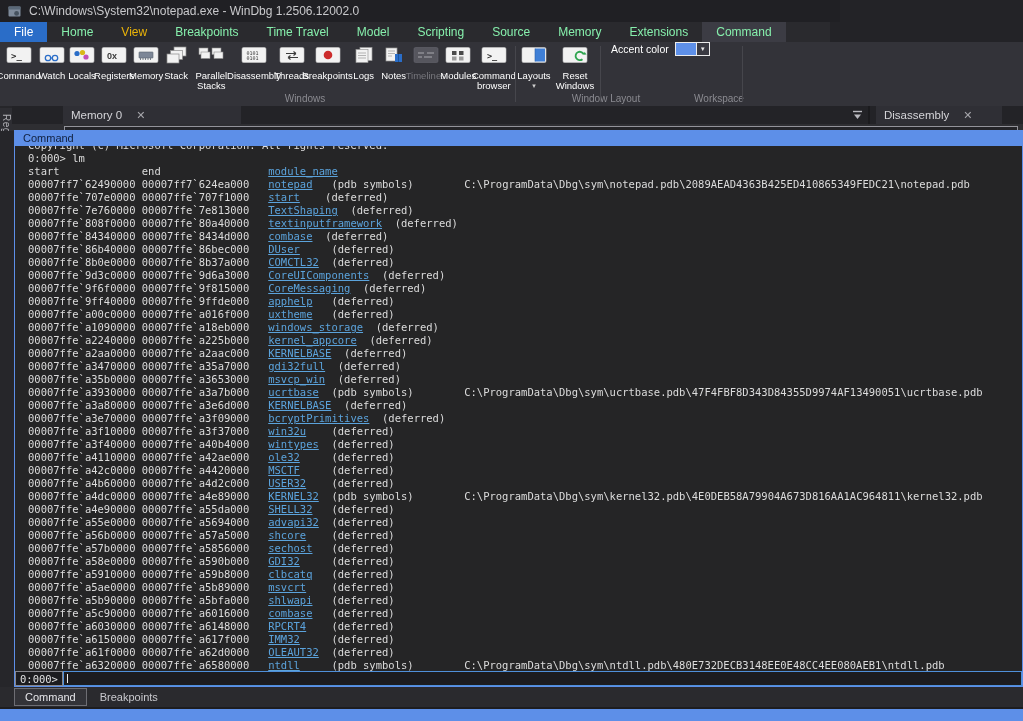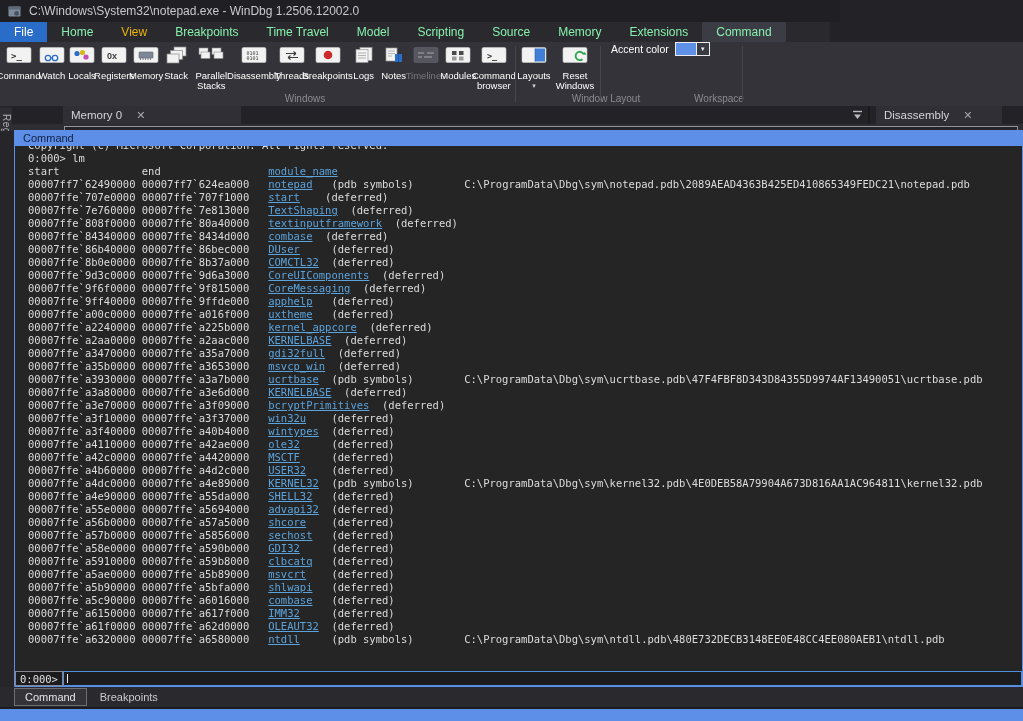--- a/index.html
+++ b/index.html
@@ -296,20 +296,21 @@
       <div class="cline"><span>00007ffe`707e0000 00007ffe`707f1000   </span><a class="mod">start</a><span>    (deferred)</span></div>
       <div class="cline"><span>00007ffe`7e760000 00007ffe`7e813000   </span><a class="mod">TextShaping</a><span>  (deferred)</span></div>
       <div class="cline"><span>00007ffe`808f0000 00007ffe`80a40000   </span><a class="mod">textinputframework</a><span>  (deferred)</span></div>
       <div class="cline"><span>00007ffe`84340000 00007ffe`8434d000   </span><a class="mod">combase</a><span>  (deferred)</span></div>
       <div class="cline"><span>00007ffe`86b40000 00007ffe`86bec000   </span><a class="mod">DUser</a><span>     (deferred)</span></div>
       <div class="cline"><span>00007ffe`8b0e0000 00007ffe`8b37a000   </span><a class="mod">COMCTL32</a><span>  (deferred)</span></div>
       <div class="cline"><span>00007ffe`9d3c0000 00007ffe`9d6a3000   </span><a class="mod">CoreUIComponents</a><span>  (deferred)</span></div>
       <div class="cline"><span>00007ffe`9f6f0000 00007ffe`9f815000   </span><a class="mod">CoreMessaging</a><span>  (deferred)</span></div>
       <div class="cline"><span>00007ffe`9ff40000 00007ffe`9ffde000   </span><a class="mod">apphelp</a><span>   (deferred)</span></div>
       <div class="cline"><span>00007ffe`a00c0000 00007ffe`a016f000   </span><a class="mod">uxtheme</a><span>   (deferred)</span></div>
+      <div class="cline"><span>00007ffe`a1090000 00007ffe`a18eb000   </span><a class="mod">windows_storage</a><span>  (deferred)</span></div>
       <div class="cline"><span>00007ffe`a2240000 00007ffe`a225b000   </span><a class="mod">kernel_appcore</a><span>  (deferred)</span></div>
       <div class="cline"><span>00007ffe`a2aa0000 00007ffe`a2aac000   </span><a class="mod">KERNELBASE</a><span>  (deferred)</span></div>
       <div class="cline"><span>00007ffe`a3470000 00007ffe`a35a7000   </span><a class="mod">gdi32full</a><span>  (deferred)</span></div>
       <div class="cline"><span>00007ffe`a35b0000 00007ffe`a3653000   </span><a class="mod">msvcp_win</a><span>  (deferred)</span></div>
       <div class="cline"><span>00007ffe`a3930000 00007ffe`a3a7b000   </span><a class="mod">ucrtbase</a><span>  (pdb symbols)        C:\ProgramData\Dbg\sym\ucrtbase.pdb\47F4FBF8D343D84355D9974AF13490051\ucrtbase.pdb</span></div>
       <div class="cline"><span>00007ffe`a3a80000 00007ffe`a3e6d000   </span><a class="mod">KERNELBASE</a><span>  (deferred)</span></div>
       <div class="cline"><span>00007ffe`a3e70000 00007ffe`a3f09000   </span><a class="mod">bcryptPrimitives</a><span>  (deferred)</span></div>
       <div class="cline"><span>00007ffe`a3f10000 00007ffe`a3f37000   </span><a class="mod">win32u</a><span>    (deferred)</span></div>
       <div class="cline"><span>00007ffe`a3f40000 00007ffe`a40b4000   </span><a class="mod">wintypes</a><span>  (deferred)</span></div>
       <div class="cline"><span>00007ffe`a4110000 00007ffe`a42ae000   </span><a class="mod">ole32</a><span>     (deferred)</span></div>
@@ -318,20 +319,21 @@
       <div class="cline"><span>00007ffe`a4dc0000 00007ffe`a4e89000   </span><a class="mod">KERNEL32</a><span>  (pdb symbols)        C:\ProgramData\Dbg\sym\kernel32.pdb\4E0DEB58A79904A673D816AA1AC964811\kernel32.pdb</span></div>
       <div class="cline"><span>00007ffe`a4e90000 00007ffe`a55da000   </span><a class="mod">SHELL32</a><span>   (deferred)</span></div>
       <div class="cline"><span>00007ffe`a55e0000 00007ffe`a5694000   </span><a class="mod">advapi32</a><span>  (deferred)</span></div>
       <div class="cline"><span>00007ffe`a56b0000 00007ffe`a57a5000   </span><a class="mod">shcore</a><span>    (deferred)</span></div>
       <div class="cline"><span>00007ffe`a57b0000 00007ffe`a5856000   </span><a class="mod">sechost</a><span>   (deferred)</span></div>
       <div class="cline"><span>00007ffe`a58e0000 00007ffe`a590b000   </span><a class="mod">GDI32</a><span>     (deferred)</span></div>
       <div class="cline"><span>00007ffe`a5910000 00007ffe`a59b8000   </span><a class="mod">clbcatq</a><span>   (deferred)</span></div>
       <div class="cline"><span>00007ffe`a5ae0000 00007ffe`a5b89000   </span><a class="mod">msvcrt</a><span>    (deferred)</span></div>
       <div class="cline"><span>00007ffe`a5b90000 00007ffe`a5bfa000   </span><a class="mod">shlwapi</a><span>   (deferred)</span></div>
       <div class="cline"><span>00007ffe`a5c90000 00007ffe`a6016000   </span><a class="mod">combase</a><span>   (deferred)</span></div>
+      <div class="cline"><span>00007ffe`a6030000 00007ffe`a6148000   </span><a class="mod">RPCRT4</a><span>    (deferred)</span></div>
       <div class="cline"><span>00007ffe`a6150000 00007ffe`a617f000   </span><a class="mod">IMM32</a><span>     (deferred)</span></div>
       <div class="cline"><span>00007ffe`a61f0000 00007ffe`a62d0000   </span><a class="mod">OLEAUT32</a><span>  (deferred)</span></div>
       <div class="cline"><span>00007ffe`a6320000 00007ffe`a6580000   </span><a class="mod">ntdll</a><span>     (pdb symbols)        C:\ProgramData\Dbg\sym\ntdll.pdb\480E732DECB3148EE0E48CC4EE080AEB1\ntdll.pdb</span></div>
     </div>
   <div class="cmdinputrow">
     <div class="promptbox">0:000&gt;</div>
     <div class="cmdinput">
       <input type="text" aria-label="debugger command input" value="" style="">
       <span class="caret"></span>
     </div>

